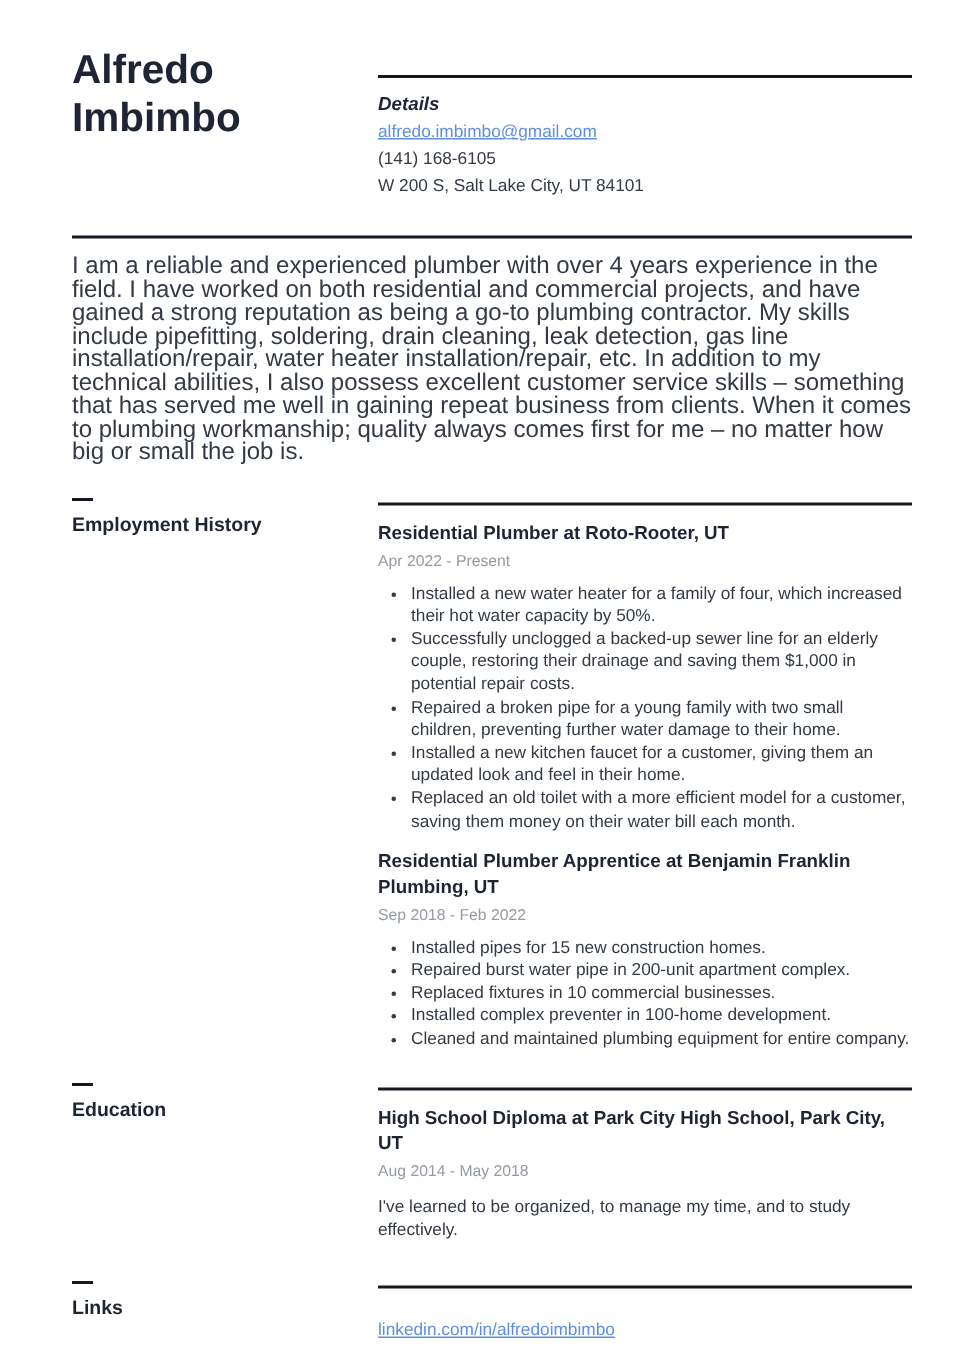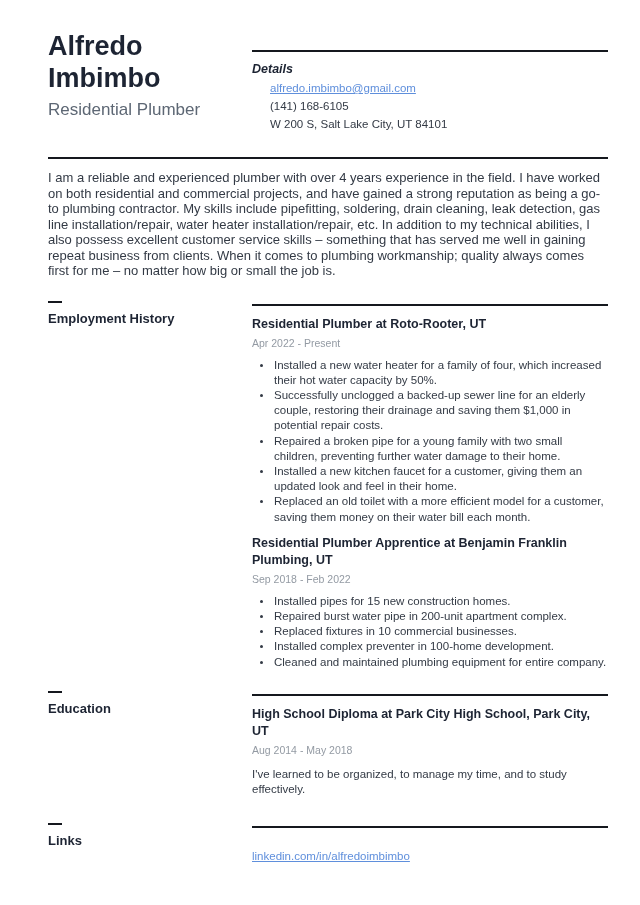--- a/index.html
+++ b/index.html
@@ -11,30 +11,30 @@
   .col-left { flex:0 0 204px; width:204px; padding-right:24px; }
   .col-right { flex:1 1 auto; min-width:0; }
 
   
   .name { font-size:27px; line-height:32px; font-weight:700; color:#1d2433; max-width:170px; }
   .subtitle { font-size:17px; line-height:22px; color:#5d6774; margin-top:5px; }
 
   .details-block { margin-top:20px; }
   .topline { height:2px; background:#15181e; }
   .details-heading { font-size:12.5px; line-height:17px; font-weight:700; color:#1d2433; margin-top:9px;font-style:italic; }
-  .detail-line { font-size:11.5px; line-height:16px; color:#333a45; margin-top:2px;margin-left:18px; }
+  .detail-line { font-size:11.5px; line-height:16px; color:#333a45; margin-top:2px; }
   a.link { color:#5f8fdc; text-decoration:underline; cursor:pointer; }
 
   
   .section { margin-top:22px; }
   .dash { width:14px; height:2px; background:#15181e; }
   .section-heading { font-size:13px; line-height:18px; font-weight:700; color:#1d2433; margin-top:7px; }
   .rule { height:2px; background:#15181e; margin-top:3px; }
 
-  .profile-text { font-size:13px; line-height:15.5px; color:#333a45; margin-top:11px; }
+  .profile-text { font-size:16px; line-height:15.5px; color:#333a45; margin-top:11px; }
 
   .job { margin-top:10px; }
   .job + .job { }
   .job-title { font-size:12.5px; line-height:17px; font-weight:700; color:#1d2433; }
   .job-dates { font-size:10.5px; line-height:14px; color:#939aa3; margin-top:3px; }
   .bullets { margin-top:8px; padding-left:21px; list-style:disc; }
   .bullets li { font-size:11.5px; line-height:15.2px; color:#333a45; padding-left:1px; }
   .bullets li::marker { color:#333a45; font-size:10px; }
 
   .edu-entry { margin-top:10px; }
@@ -47,21 +47,20 @@
   .section--links { margin-top:25px; }
 </style>
 </head>
 <body>
 
 <div class="page">
 
   <div class="row">
     <div class="col-left">
       <div class="name">Alfredo Imbimbo</div>
-      <div class="subtitle">Residential Plumber</div>
     </div>
     <div class="col-right">
       <div class="details-block">
         <div class="topline"></div>
         <div class="details-heading">Details</div>
         <div class="detail-line">
           <a class="link">alfredo.imbimbo@gmail.com</a>
         </div>
         <div class="detail-line">(141) 168-6105</div>
         <div class="detail-line">W 200 S, Salt Lake City, UT 84101</div>

